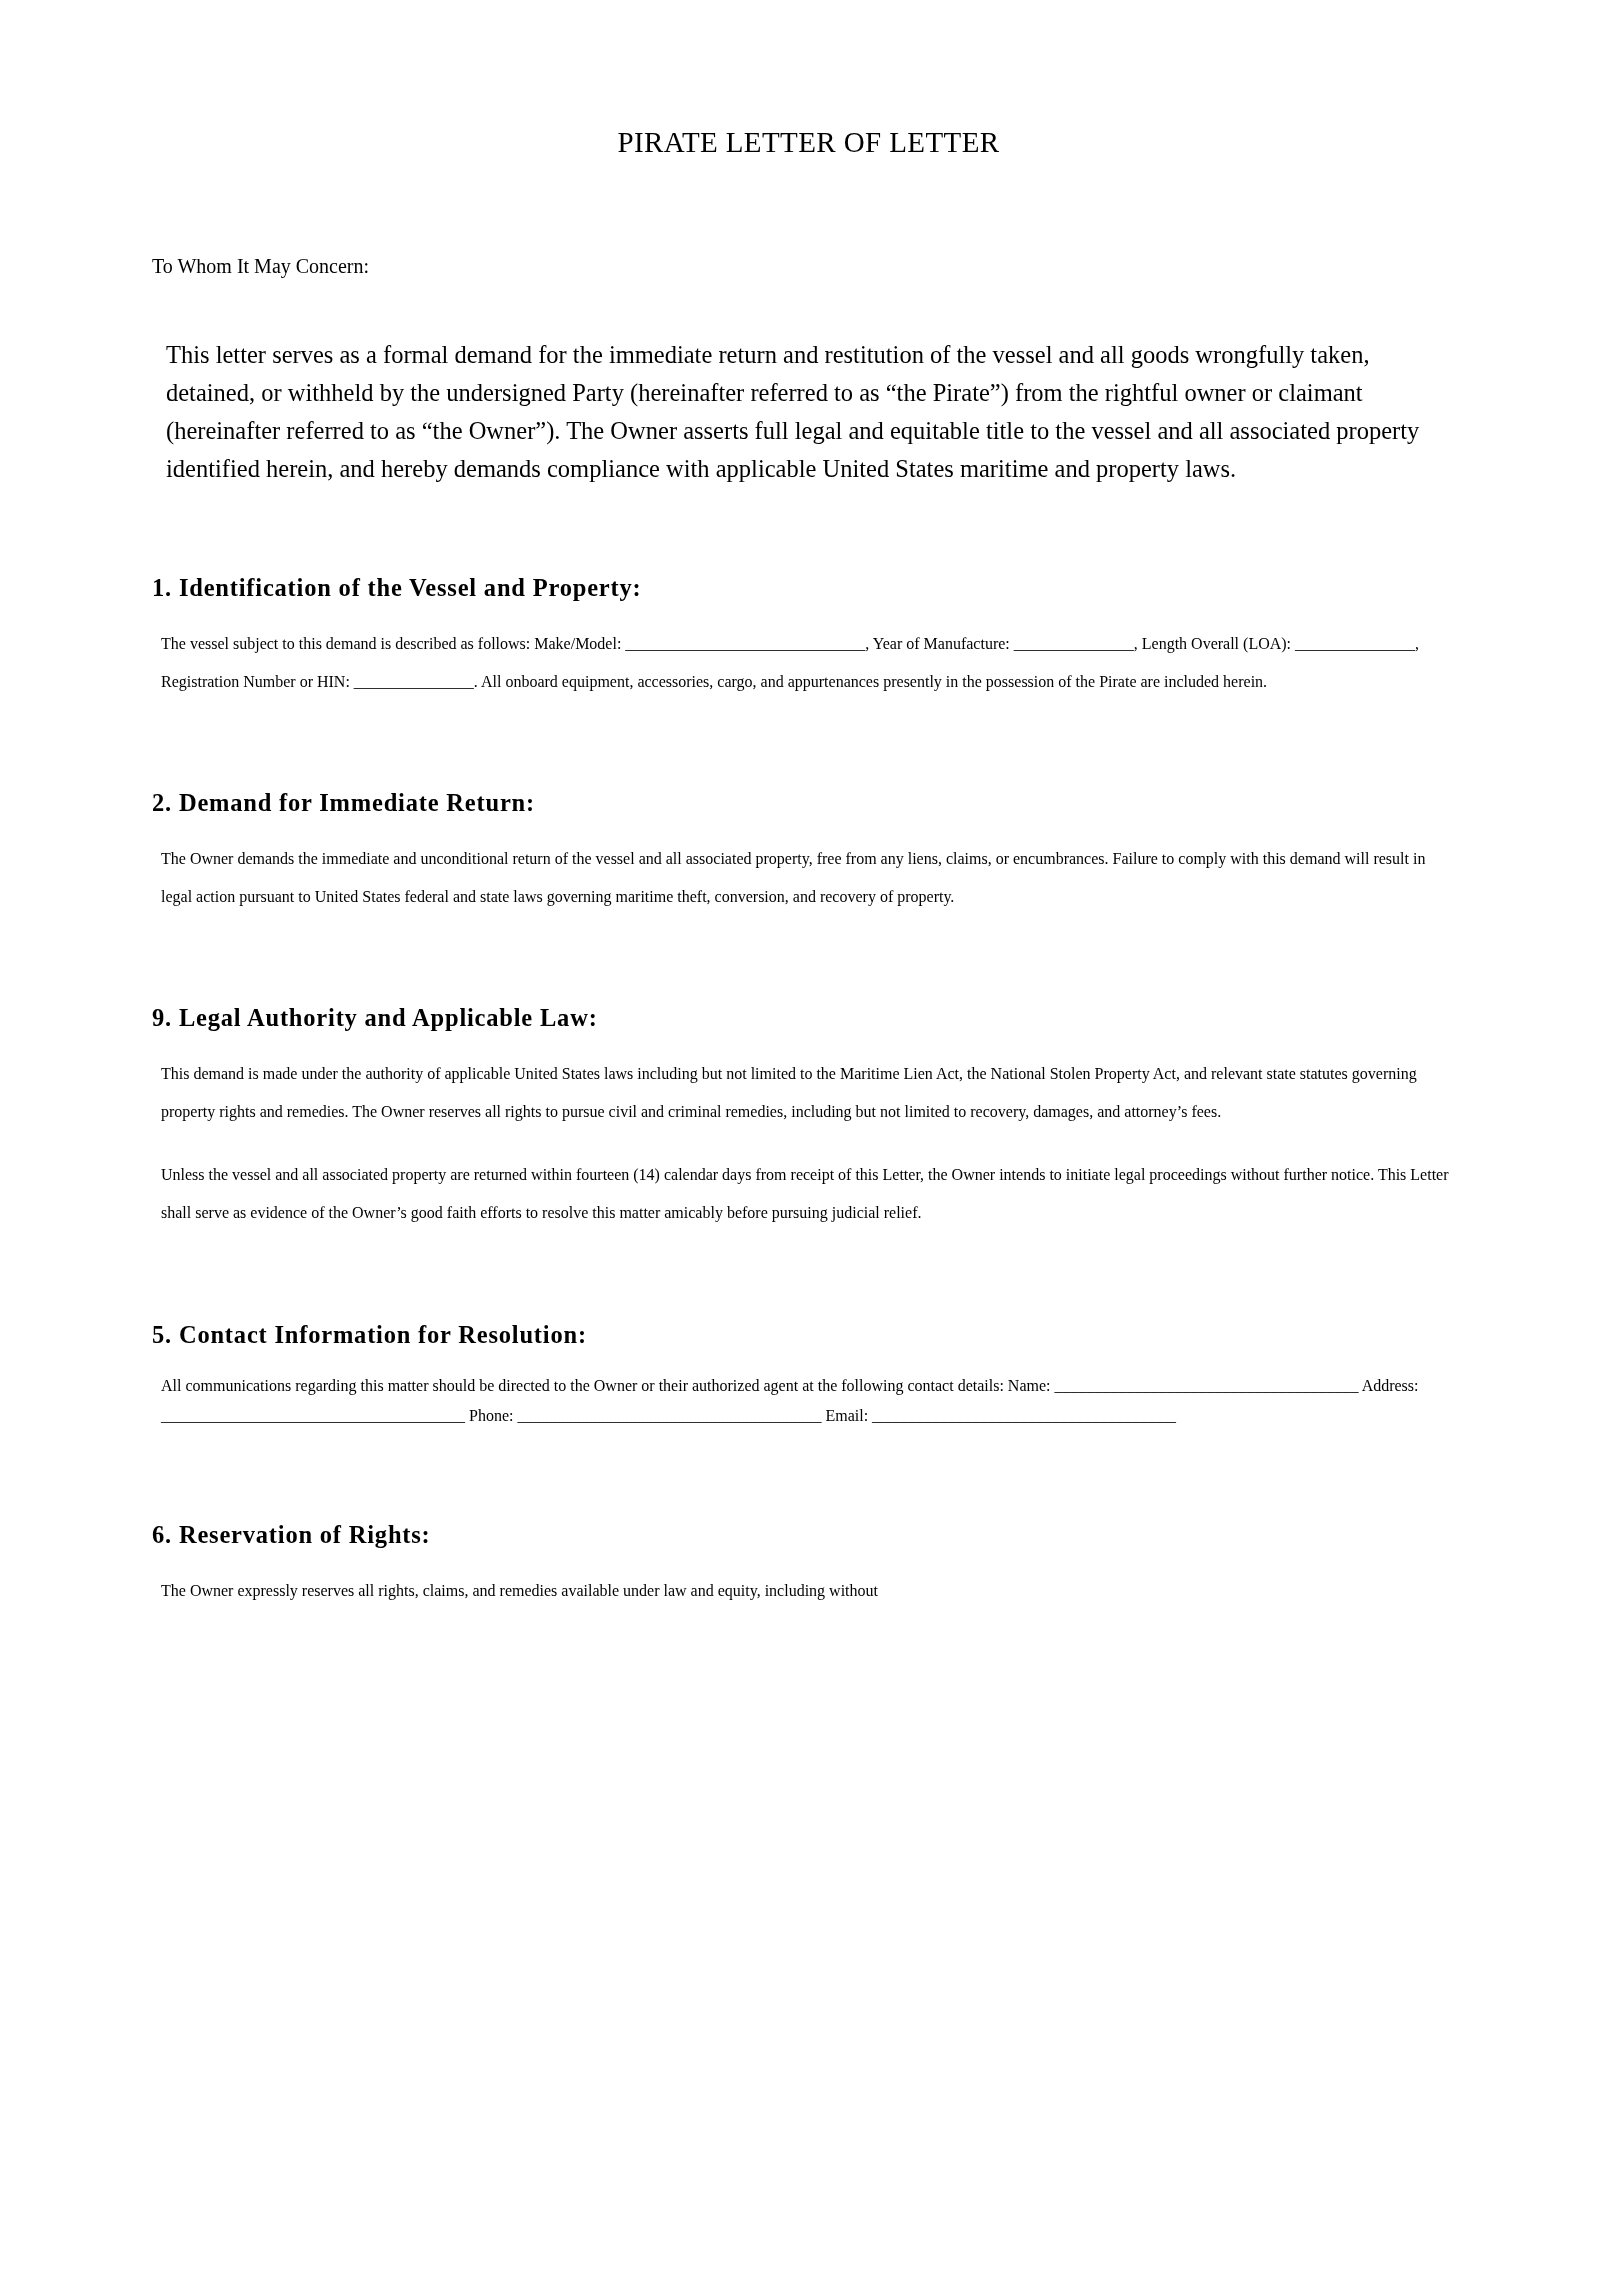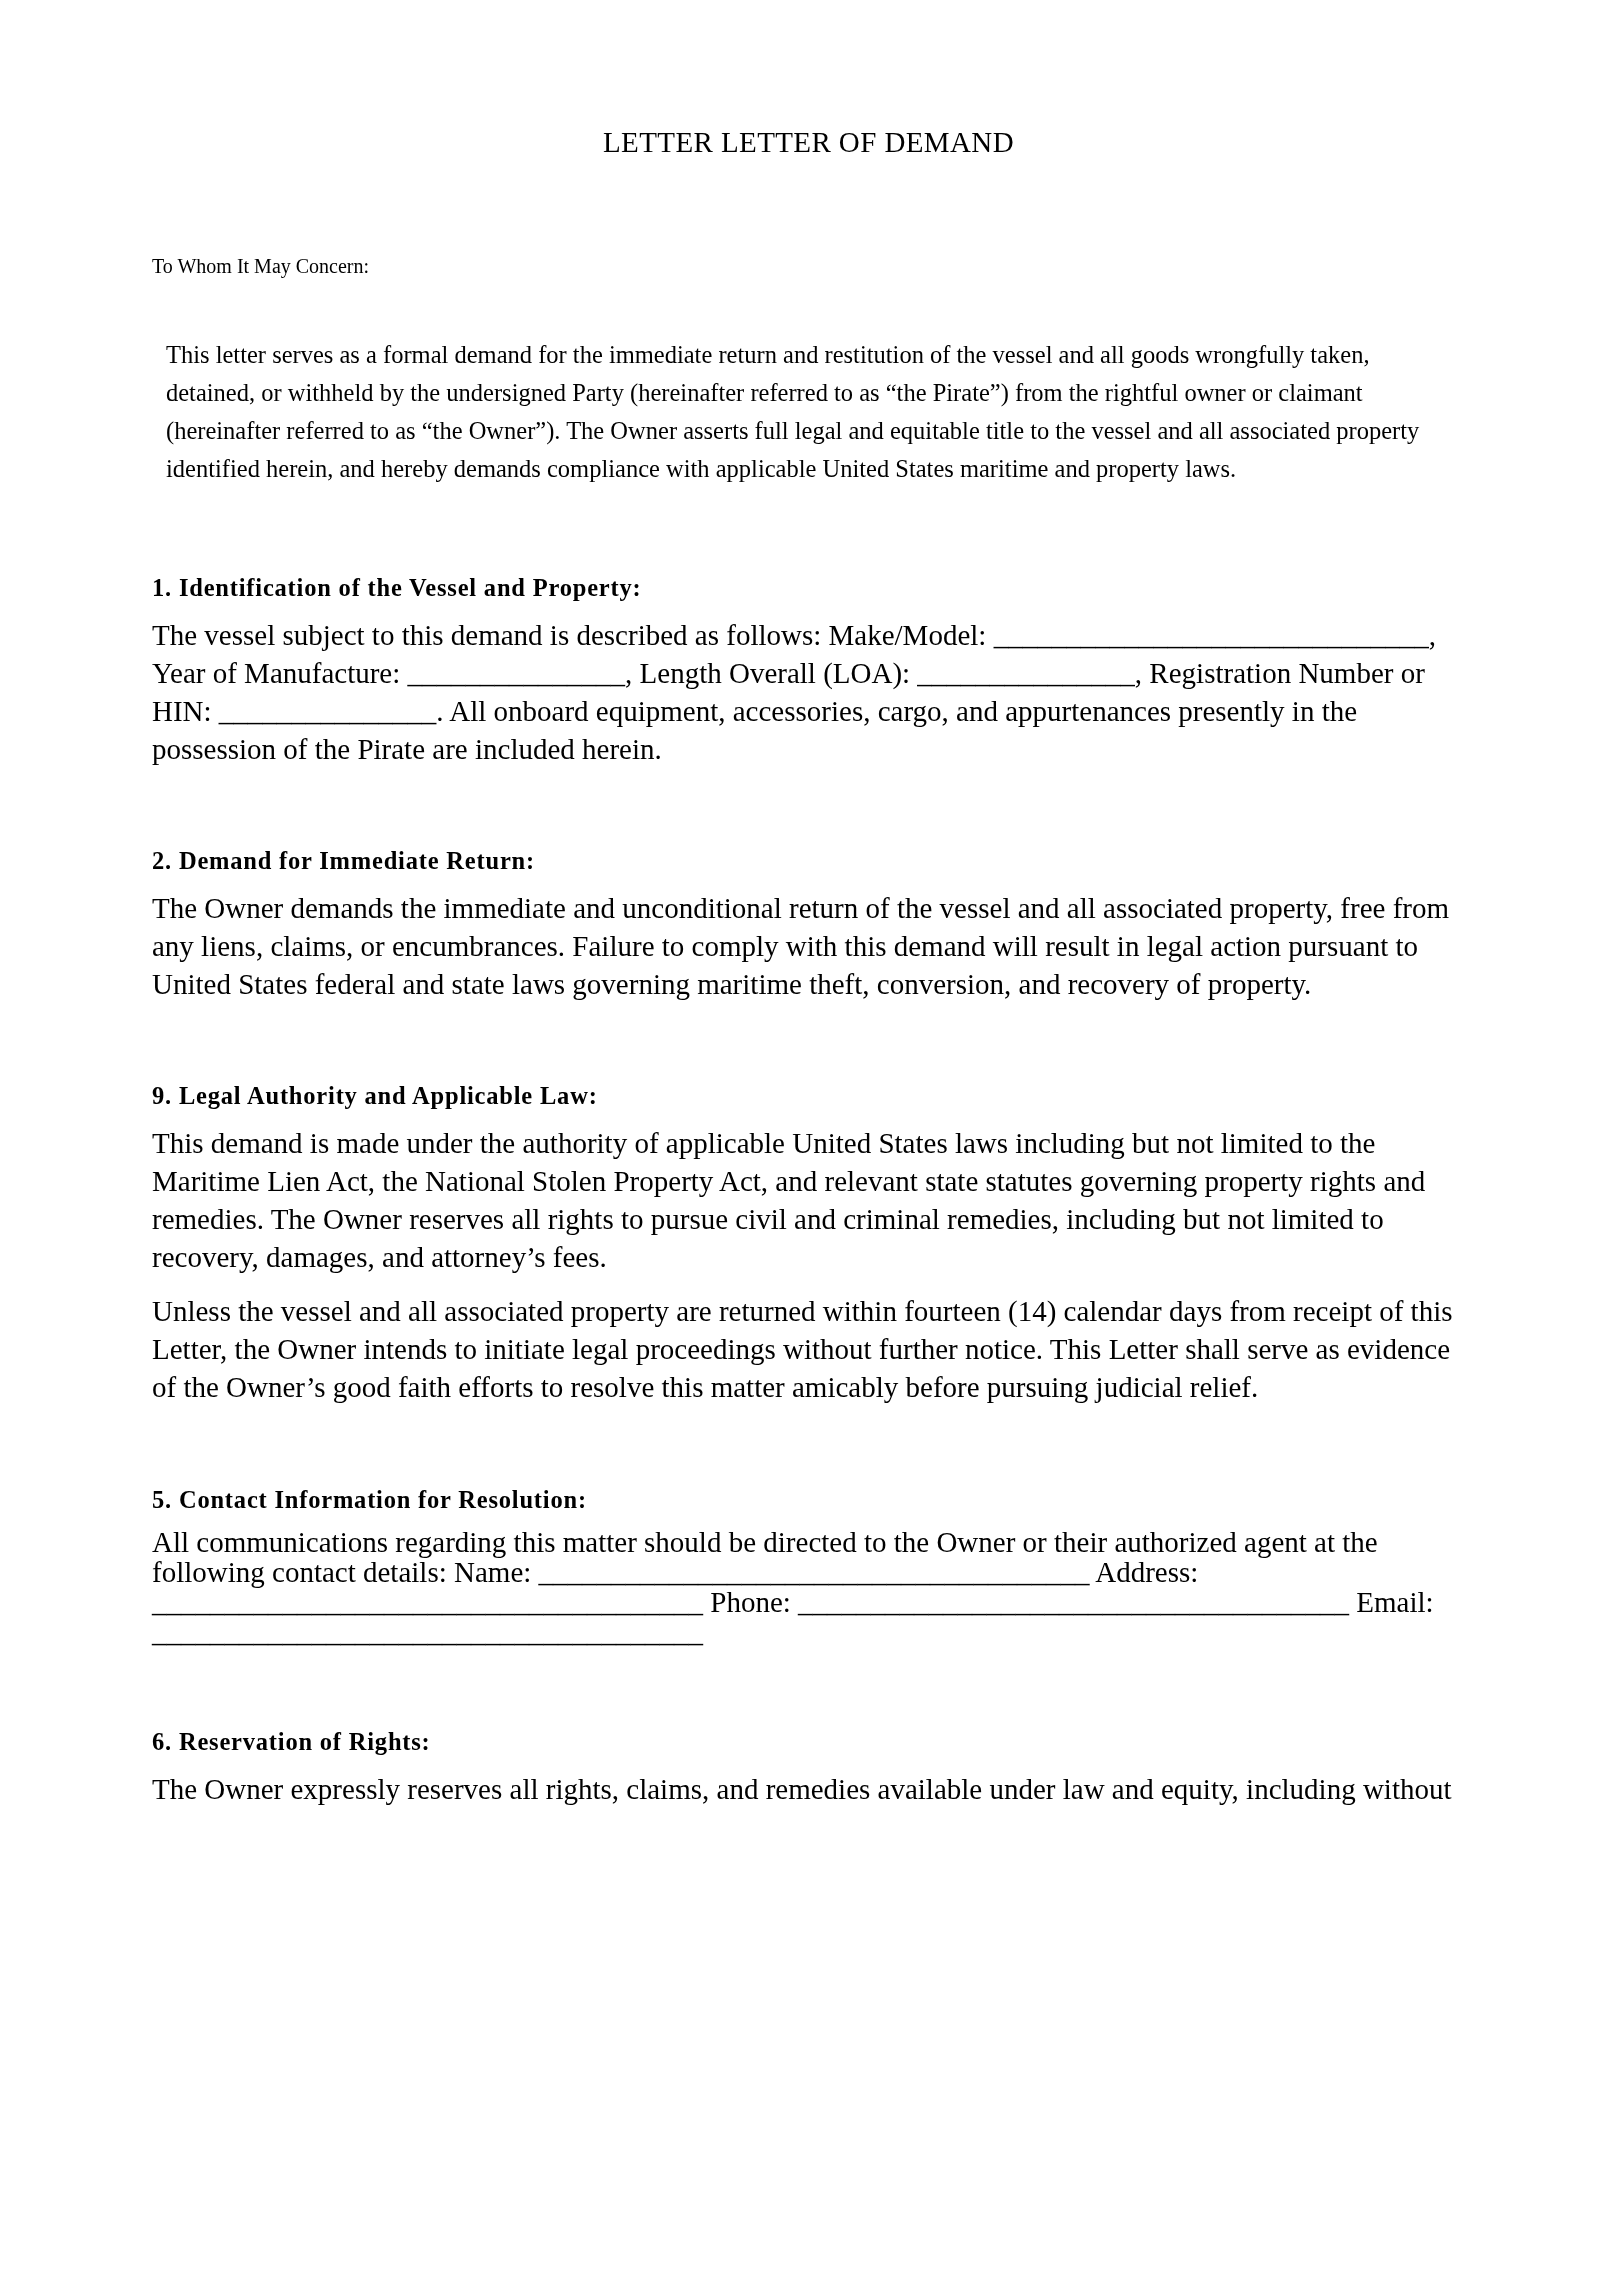--- a/index.html
+++ b/index.html
@@ -51,44 +51,44 @@
     margin: 0;
   }
   .section-heading {
     font-size: 24.5px;
     line-height: 1.0;
     margin: 0;
     font-weight: bold;
     letter-spacing: 0.8px;
   }
   .section-body {
-    font-size: 29px;
+    font-size: 16px;
     line-height: 38px;
-    margin: 0;
+    margin: 9px;
     padding-top: 15.7px;
     text-align: left;
   }
   .section-body.tight {
     line-height: 30px;
     padding-top: 14.7px;
   }
   .sec1  { padding-top: 74px; }
   .sec2  { padding-top: 81px; }
   .sec3  { padding-top: 81px; }
   .sec4  { padding-top: 82px; }
   .sec5  { padding-top: 82px; }
   .sec6  { padding-top: 83px; }
 </style>
 </head>
 <body>
 
 <div class="page">
   <div class="content">
 
-    <h1 class="doc-title">LETTER LETTER OF DEMAND</h1>
+    <h1 class="doc-title">PIRATE LETTER OF LETTER</h1>
 
     <p class="salutation">To Whom It May Concern:</p>
 
     <p class="intro">This letter serves as a formal demand for the immediate return and restitution of the vessel and all goods wrongfully taken, detained, or withheld by the undersigned Party (hereinafter referred to as “the Pirate”) from the rightful owner or claimant (hereinafter referred to as “the Owner”). The Owner asserts full legal and equitable title to the vessel and all associated property identified herein, and hereby demands compliance with applicable United States maritime and property laws.</p>
 
     <div class="section">
       <h2 class="section-heading sec1">1. Identification of the Vessel and Property:</h2>
       <p class="section-body">The vessel subject to this demand is described as follows: Make/Model: ______________________________, Year of Manufacture: _______________, Length Overall (LOA): _______________, Registration Number or HIN: _______________. All onboard equipment, accessories, cargo, and appurtenances presently in the possession of the Pirate are included herein.</p>
     </div>
 

